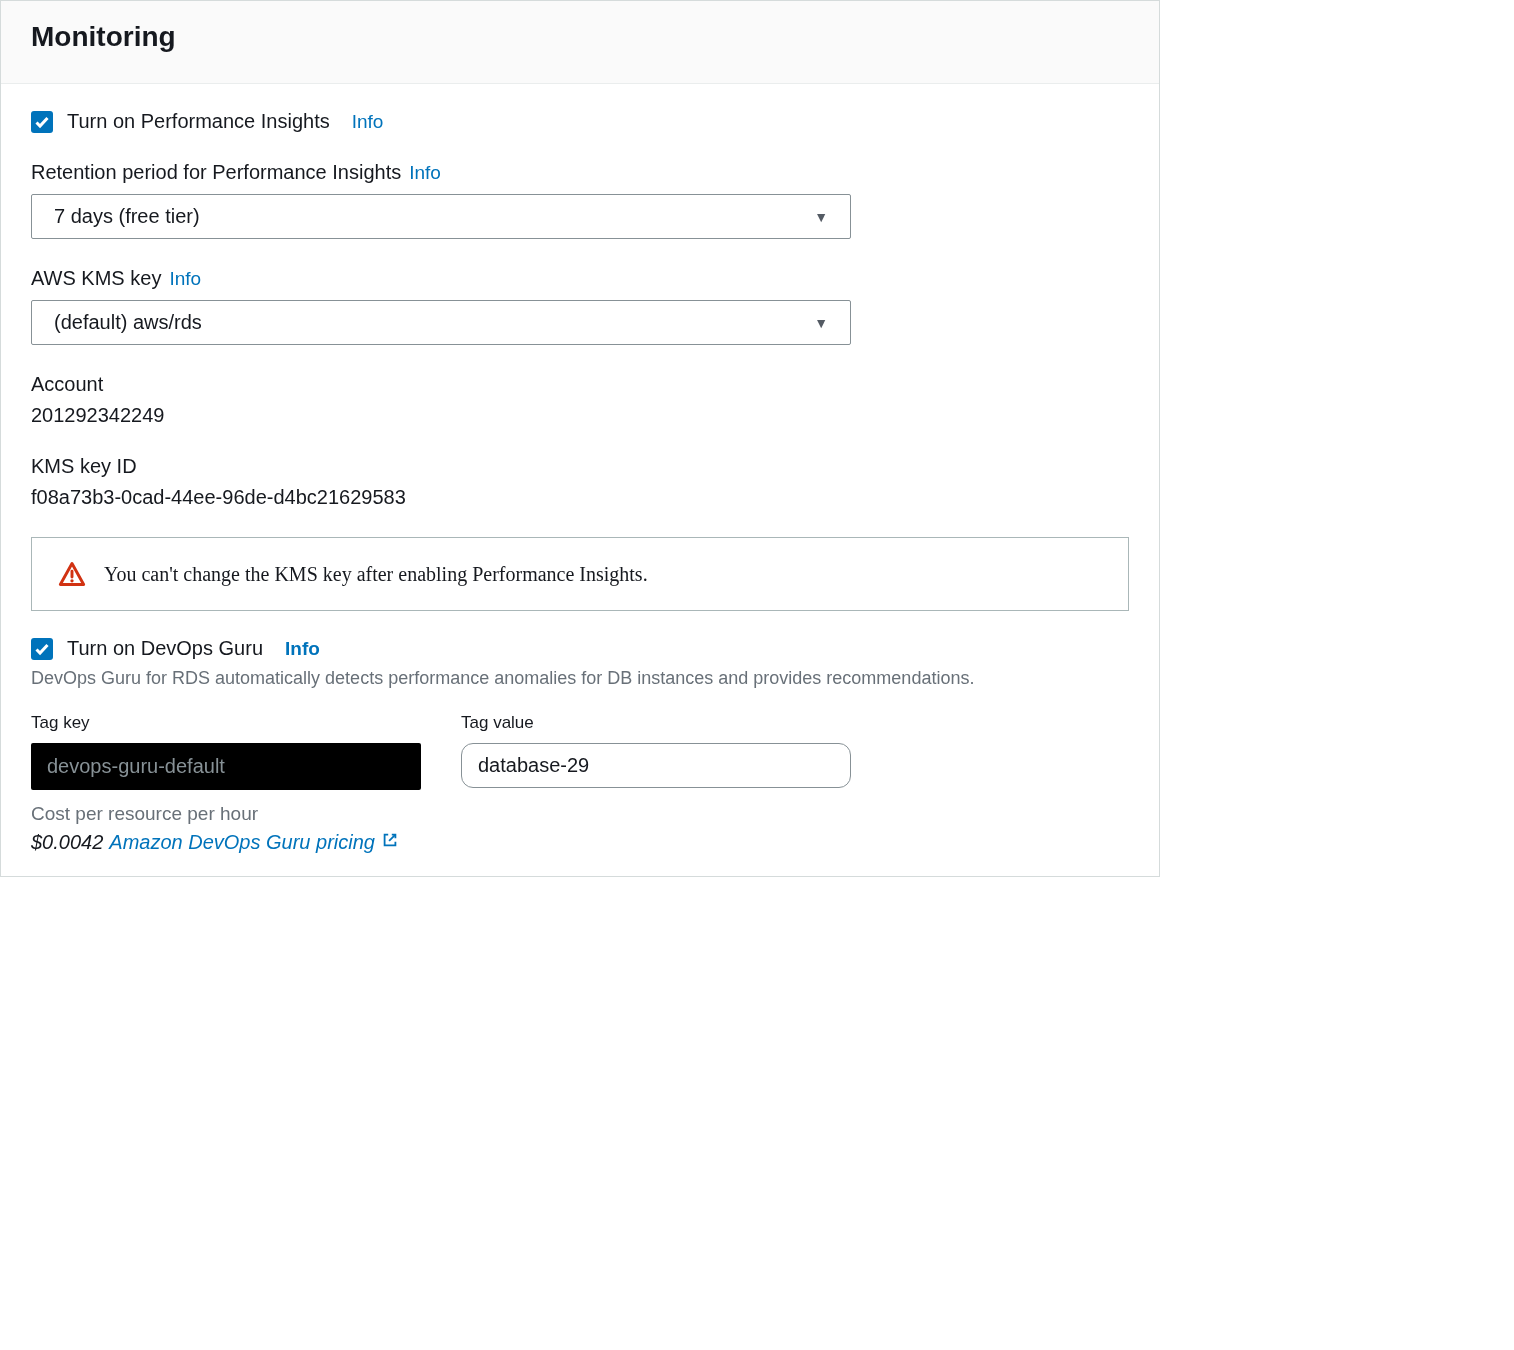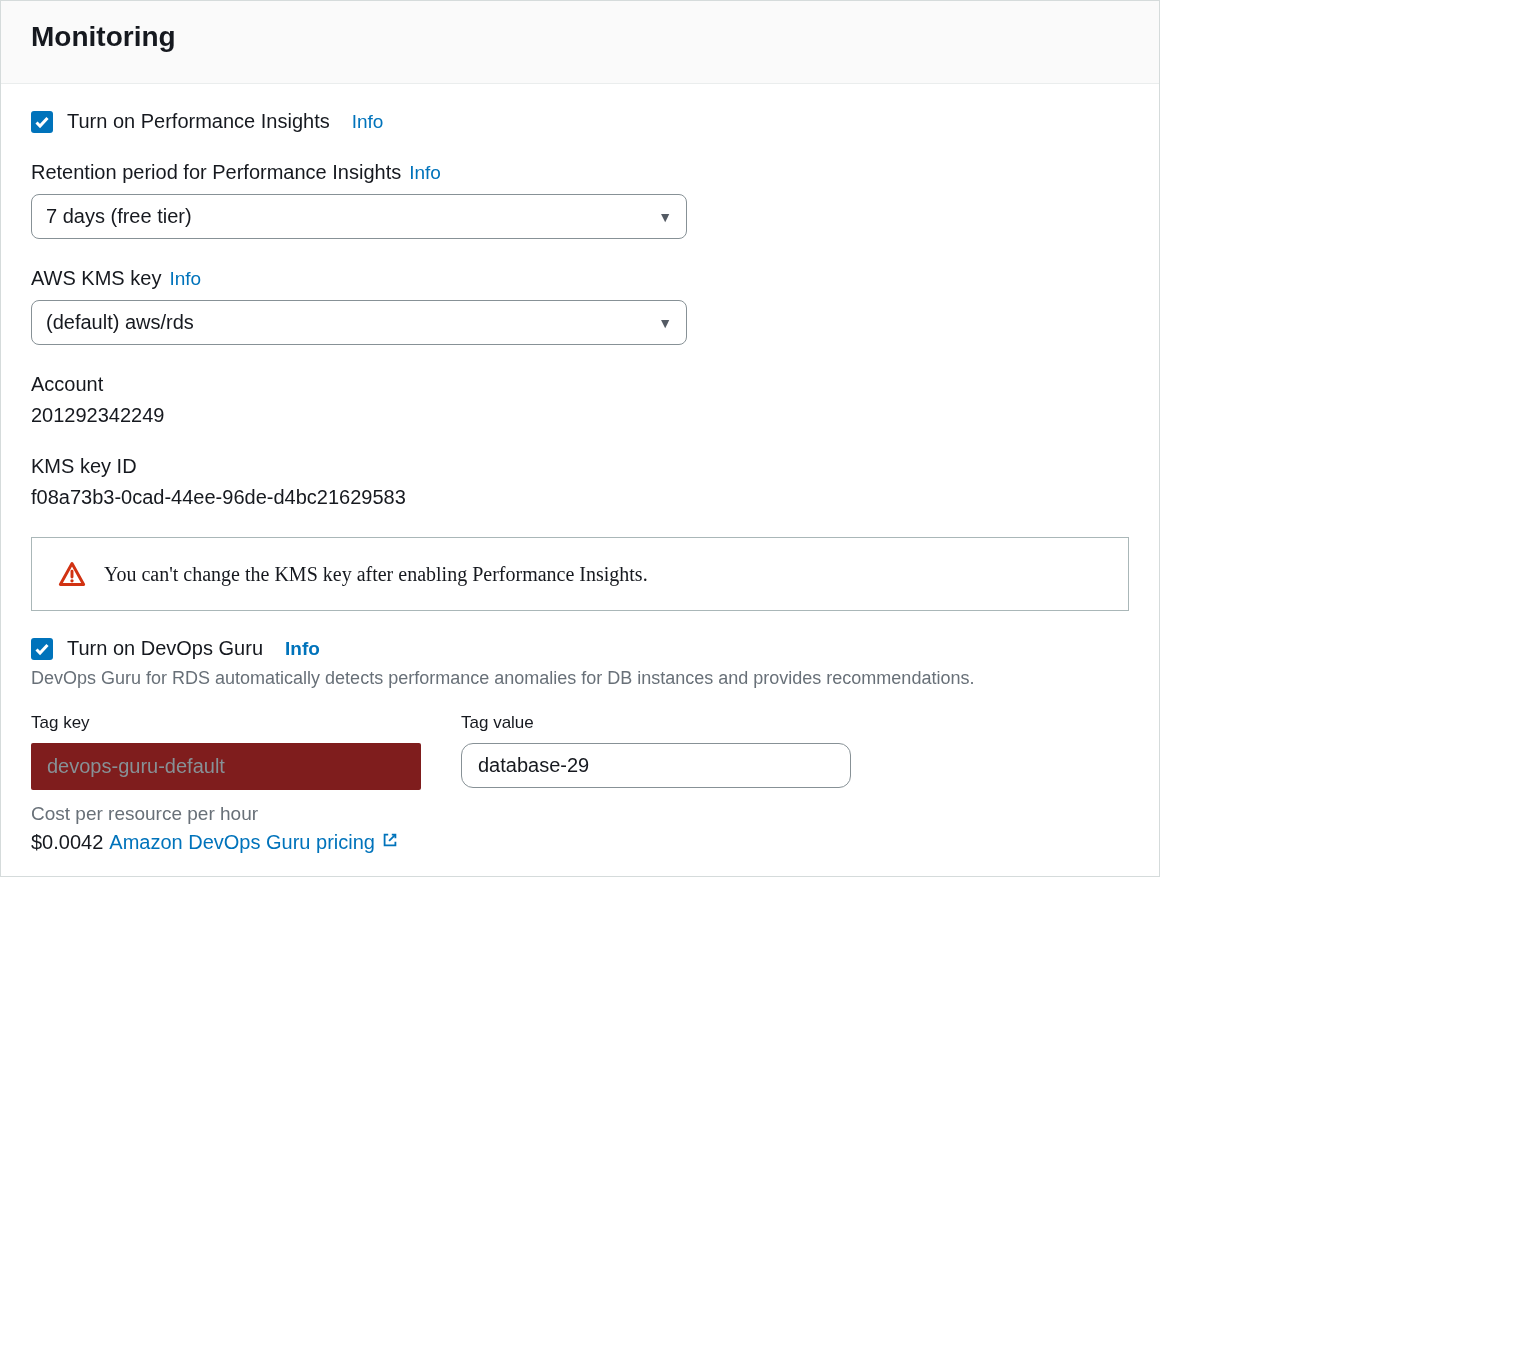--- a/index.html
+++ b/index.html
@@ -72,23 +72,23 @@
     color: #16191f;
     margin-bottom: 10px;
     display: flex;
     align-items: center;
   }
   .select {
     display: flex;
     align-items: center;
     justify-content: space-between;
     border: 1px solid #879196;
-    border-radius: 8px;
-    padding: 10px 14px;
-    width: 656px;
+    border-radius: 2px;
+    padding: 10px 22px;
+    width: 820px;
     background: #ffffff;
     cursor: pointer;
     font-size: 20px;
     color: #16191f;
   }
   .select .caret {
     font-size: 14px;
     color: #545b64;
   }
   .static-field {
@@ -134,21 +134,21 @@
   .tag-col {
     display: flex;
     flex-direction: column;
   }
   .tag-label {
     font-size: 17px;
     color: #16191f;
     margin-bottom: 10px;
   }
   .input-disabled {
-    background: #7f1d1d;
+    background: #000000;
     border: none;
     border-radius: 2px;
     padding: 12px 16px;
     width: 390px;
     font-size: 20px;
     color: #879196;
   }
   .input-text {
     border: 1px solid #879196;
     border-radius: 12px;
@@ -165,20 +165,21 @@
     font-size: 19px;
     color: #687078;
     margin-bottom: 6px;
   }
   .cost-line {
     font-size: 20px;
     color: #16191f;
     display: flex;
     align-items: center;
     gap: 6px;
+    font-style: italic;
   }
   .pricing-link {
     color: #0073bb;
     text-decoration: none;
     display: inline-flex;
     align-items: center;
     gap: 6px;
     cursor: pointer;
   }
   .ext-icon svg {

